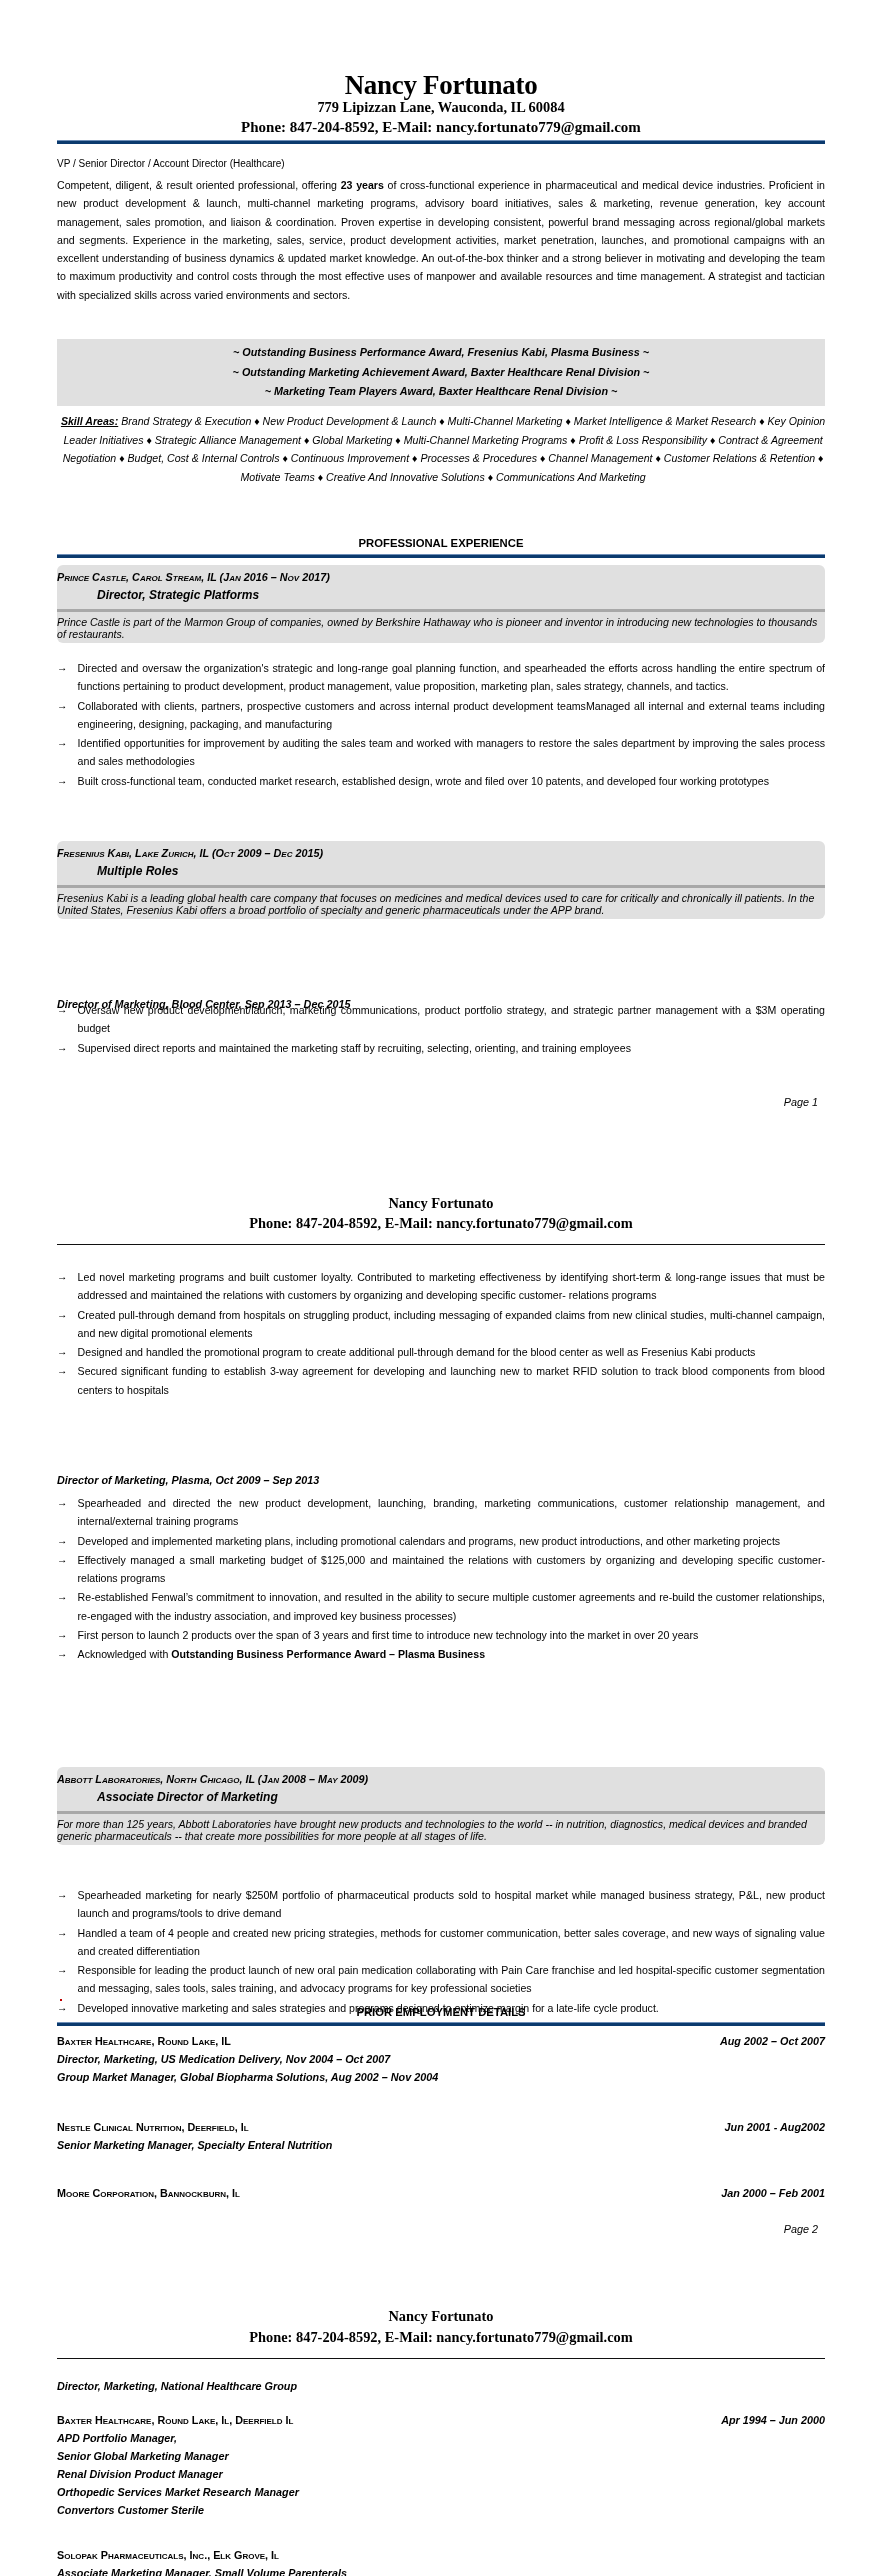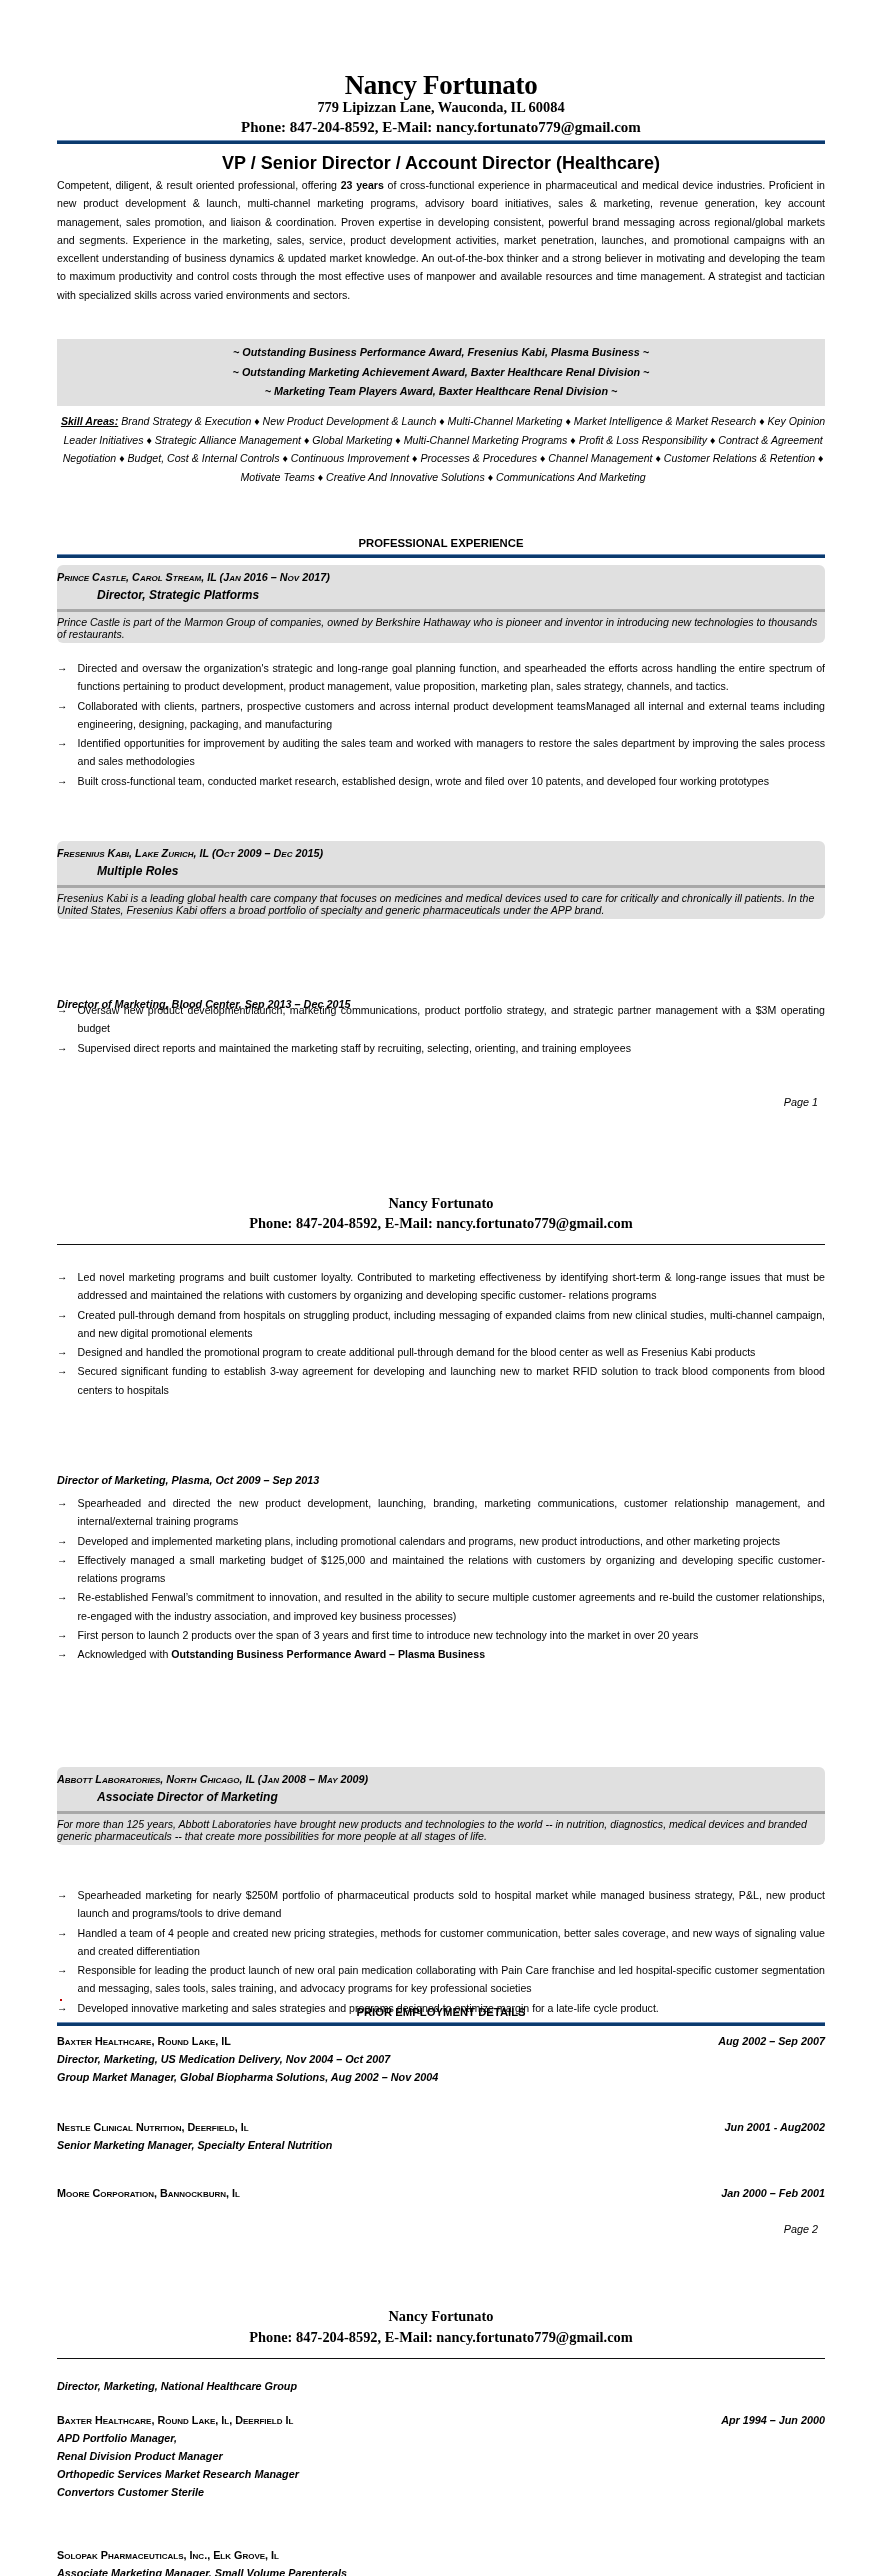--- a/index.html
+++ b/index.html
@@ -10,21 +10,21 @@
   .content { position: absolute; left: 57px; width: 768px; }
 
   .serif { font-family: "Liberation Serif", serif; font-weight: bold; text-align: center; }
   .name-big { font-size: 27px; line-height: 30px; letter-spacing: -0.3px; }
   .hdr-line { font-size: 14.4px; line-height: 19.6px; }
   .name-small { font-size: 14.4px; line-height: 19.6px; }
 
   .navy-rule { height: 3.1px; background: #0b3a6e; border-top: 0.5px solid #6f8fb8; }
   .black-rule { height: 1px; background: #111; }
 
-  .title { font-size: 18px; font-weight: bold; text-align: center; line-height: 17.5px; }
+  .title { font-size: 10px; font-weight: normal; text-align: left; line-height: 17.5px; }
   .para { font-size: 10.6px; line-height: 18.3px; text-align: justify; }
   .para b { font-weight: bold; }
 
   .award-box { background: #e0e0e0; padding: 4.1px 0; text-align: center; }
   .award-box div { font-size: 10.8px; line-height: 19.6px; font-weight: bold; font-style: italic; }
 
   .skills { font-size: 10.6px; line-height: 18.5px; font-style: italic; text-align: center; }
   .skills .lbl { font-weight: bold; text-decoration: underline; }
 
   .section-head { font-size: 11.3px; font-weight: bold; text-align: center; line-height: 15.5px; }
@@ -144,21 +144,21 @@
   </ul>
 
   <div class="red-dot" style="left:60px; top:866px;"></div>
 
   <div class="content section-head" style="top:872px;">PRIOR EMPLOYMENT DETAILS</div>
   <div class="content navy-rule" style="top:889px;"></div>
 
   <div class="content" style="top:899px;">
     <div class="prior-row">
       <span class="prior-co">Baxter Healthcare, Round Lake, IL</span>
-      <span class="prior-dates">Aug 2002 – Sep 2007</span>
+      <span class="prior-dates">Aug 2002 – Oct 2007</span>
     </div>
     <div class="prior-role">Director, Marketing, US Medication Delivery, Nov 2004 – Oct 2007</div>
     <div class="prior-role">Group Market Manager, Global Biopharma Solutions, Aug 2002 – Nov 2004</div>
   </div>
 
   <div class="content" style="top:985px;">
     <div class="prior-row">
       <span class="prior-co">Nestle Clinical Nutrition, Deerfield, Il</span>
       <span class="prior-dates">Jun 2001 - Aug2002</span>
     </div>
@@ -181,20 +181,21 @@
   <div class="content black-rule" style="top:91px;"></div>
 
   <div class="content prior-role" style="top:110px;">Director, Marketing, National Healthcare Group</div>
 
   <div class="content" style="top:144px;">
     <div class="prior-row">
       <span class="prior-co">Baxter Healthcare, Round Lake, Il, Deerfield Il</span>
       <span class="prior-dates">Apr 1994 – Jun 2000</span>
     </div>
     <div class="prior-role">APD Portfolio Manager,</div>
+    <div class="prior-role">Senior Global Marketing Manager</div>
     <div class="prior-role">Renal Division Product Manager</div>
     <div class="prior-role">Orthopedic Services Market Research Manager</div>
     <div class="prior-role">Convertors Customer Sterile</div>
   </div>
 
   <div class="content" style="top:279px;">
     <div class="prior-row">
       <span class="prior-co">Solopak Pharmaceuticals, Inc., Elk Grove, Il</span>
     </div>
     <div class="prior-role">Associate Marketing Manager, Small Volume Parenterals</div>

